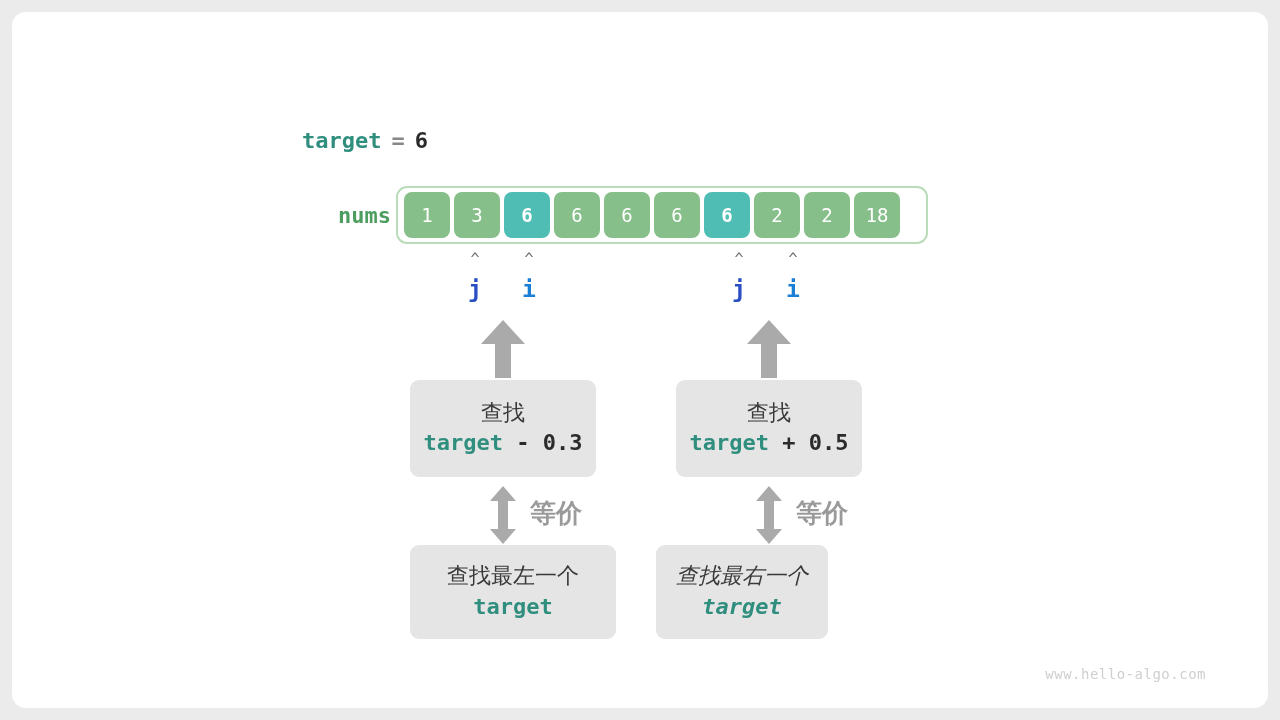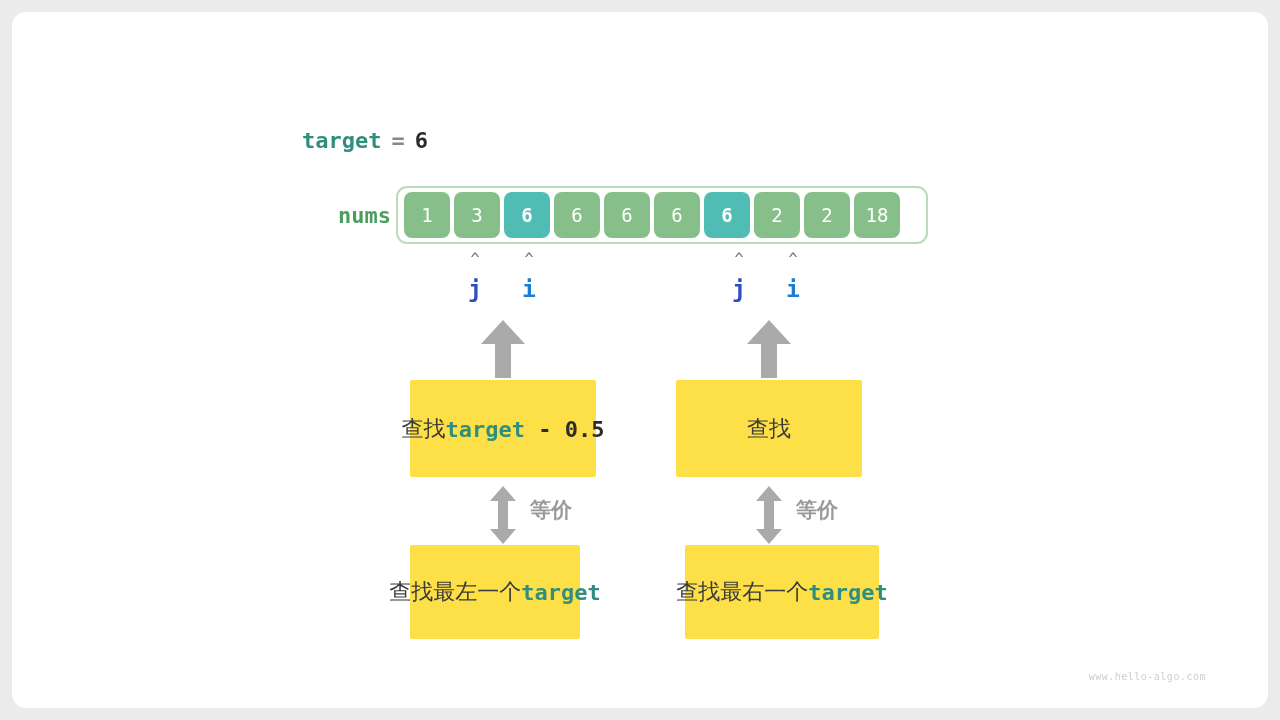--- a/index.html
+++ b/index.html
@@ -112,32 +112,32 @@
   .ptr-i { color: #1a7fd4; }
 
   
   .up-arrow { top: 308px; width: 44px; height: 58px; }
 
   
   .eq-arrow { top: 474px; width: 26px; height: 58px; }
   .eq-text {
     top: 484px;
     font-family: "DejaVu Sans", sans-serif;
-    font-size: 21px;
+    font-size: 26px;
     font-weight: bold;
     color: #9a9a9a;
     white-space: nowrap;
   }
 
   
   .gbox {
-    background: #fde047;
-    border-radius: 2px;
-    display: flex;
-    flex-direction: row;
+    background: #e5e5e5;
+    border-radius: 9px;
+    display: flex;
+    flex-direction: column;
     align-items: center;
     justify-content: center;
   }
   .gbox .line-cn {
     font-family: "DejaVu Sans", sans-serif;
     font-size: 22px;
     color: #3a3a3a;
     line-height: 1.25;
     white-space: nowrap;
   }
@@ -147,29 +147,29 @@
     font-weight: bold;
     line-height: 1.3;
     white-space: pre;
     margin-top: 3px;
   }
   .code-var { color: #2f8e7e; }
   .code-num { color: #2b2b2b; }
 
   #box-top-left   { left: 398px; top: 368px; width: 186px; height: 97px; }
   #box-top-right  { left: 664px; top: 368px; width: 186px; height: 97px; }
-  #box-bot-left   { left: 398px; top: 533px; width: 170px; height: 94px; }
-  #box-bot-right  { left: 673px; top: 533px; width: 194px; height: 94px; }
+  #box-bot-left   { left: 398px; top: 533px; width: 206px; height: 94px; }
+  #box-bot-right  { left: 644px; top: 533px; width: 172px; height: 94px; font-style: italic; }
 
   
   #watermark {
     right: 62px;
     bottom: 26px;
     font-family: "DejaVu Sans Mono", monospace;
-    font-size: 10px;
+    font-size: 14px;
     color: #cfcfcf;
     letter-spacing: 0.5px;
     margin-top: 12px;
   }
 </style>
 </head>
 <body>
 
 <div id="canvas">
 
@@ -218,25 +218,26 @@
   </svg>
   <div class="abs eq-text" style="left:518px;">等价</div>
 
   <svg class="abs eq-arrow" style="left:744px;" viewBox="0 0 26 58">
     <polygon points="13,0 26,15 18,15 18,43 26,43 13,58 0,43 8,43 8,15 0,15" fill="#aaaaaa"></polygon>
   </svg>
   <div class="abs eq-text" style="left:784px;">等价</div>
 
   <div id="box-top-left" class="abs gbox">
     <div class="line-cn">查找</div>
-    <div class="line-code"><span class="code-var">target</span><span class="code-num"> - 0.5</span></div>
+    <div class="line-code"><span class="code-var">target</span><span class="code-num"> - 0.3</span></div>
   </div>
 
   <div id="box-top-right" class="abs gbox">
     <div class="line-cn">查找</div>
+    <div class="line-code"><span class="code-var">target</span><span class="code-num"> + 0.5</span></div>
   </div>
 
   <div id="box-bot-left" class="abs gbox">
     <div class="line-cn">查找最左一个</div>
     <div class="line-code"><span class="code-var">target</span></div>
   </div>
 
   <div id="box-bot-right" class="abs gbox">
     <div class="line-cn">查找最右一个</div>
     <div class="line-code"><span class="code-var">target</span></div>

